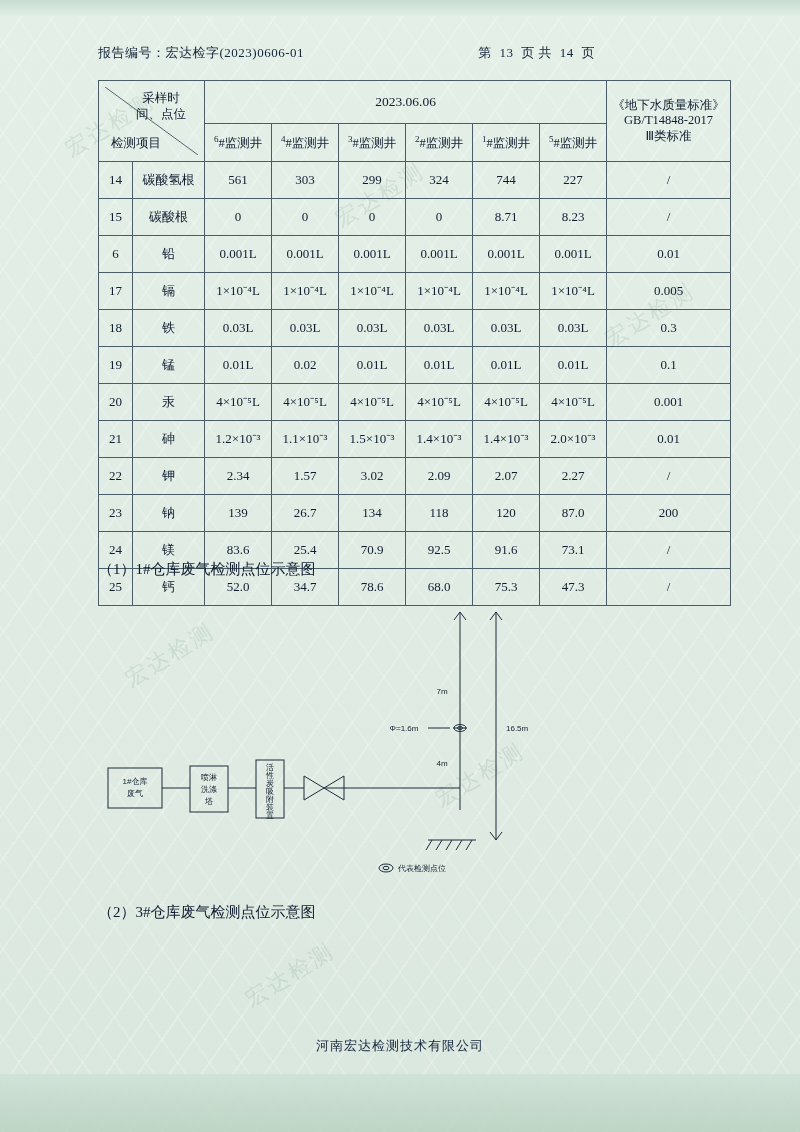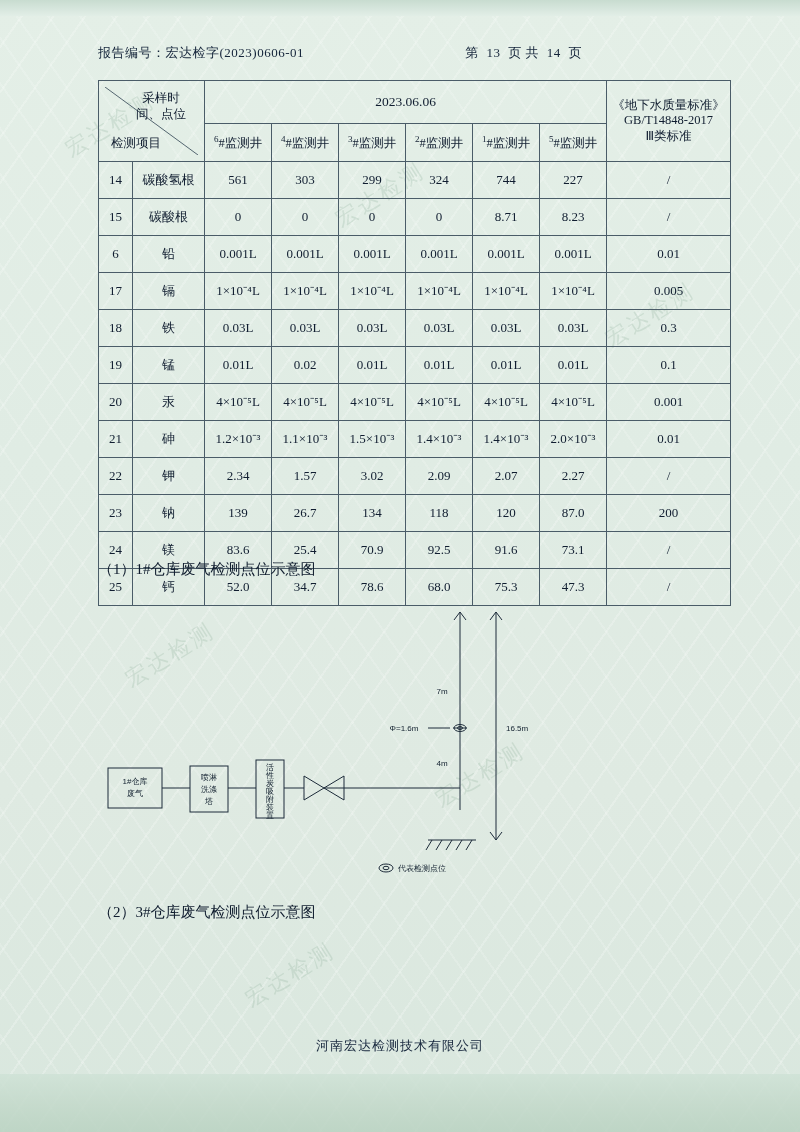--- a/index.html
+++ b/index.html
@@ -42,21 +42,21 @@
     height: 1132px;
   }
   .hdr {
     position: absolute;
     top: 44px;
     font-size: 13px;
     color: #14243a;
     letter-spacing: .5px;
   }
   .hdr-left { left: 98px; }
-  .hdr-right { right: 104px; }
+  .hdr-right { right: 91px; }
   .hdr-right span { margin: 0 2px; }
 
   table.maintable {
     position: absolute;
     left: 98px;
     top: 80px;
     width: 606px;
     border-collapse: collapse;
     table-layout: fixed;
     font-size: 13px;

